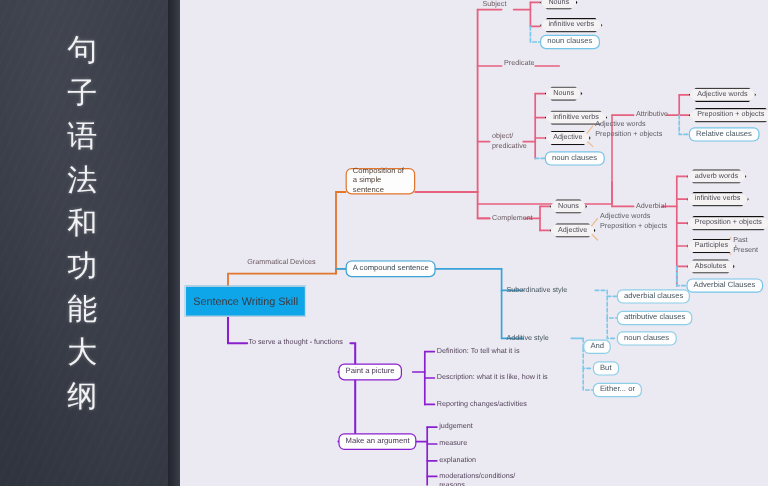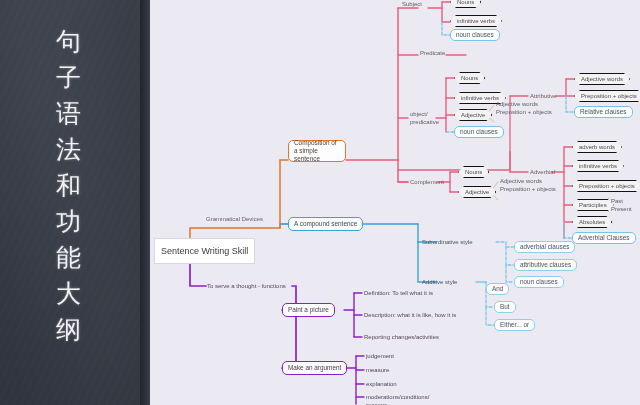--- a/index.html
+++ b/index.html
@@ -44,21 +44,21 @@
   #links{position:absolute;left:0;top:0;width:490px;height:405px;}
 
   .node{
     position:absolute;box-sizing:border-box;
     display:flex;align-items:center;
     white-space:nowrap;
     color:#4a4a52;
   }
   
   .n-root{
-    background:#ffffff;border:1px solid #d8d6de;
+    background:#0ea5e9;border:1px solid #d8d6de;
     font-size:9px;padding:12px 6px;height:17px;color:#3a3a42;
   }
   
   .n-rr{
     border-radius:5px;background:#fdfdfd;
     border:1.4px solid #333;font-size:6.4px;padding:0 5px;
     line-height:1.22;white-space:normal;
   }
   .n-orange{border-color:#e2762c;color:#51423a;}
   .n-blue{border-color:#38a3d8;color:#3a4a55;}

